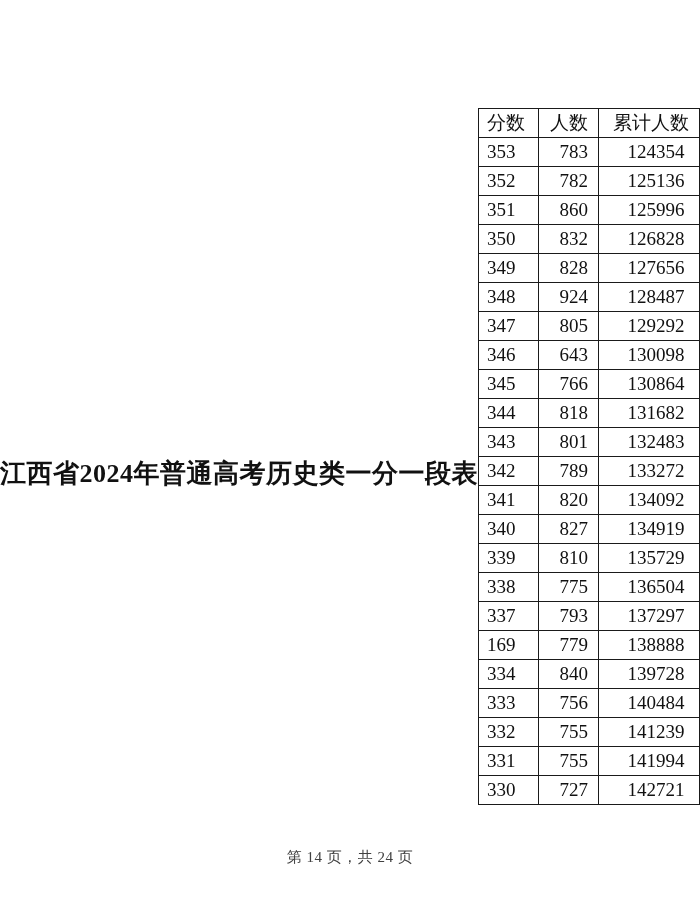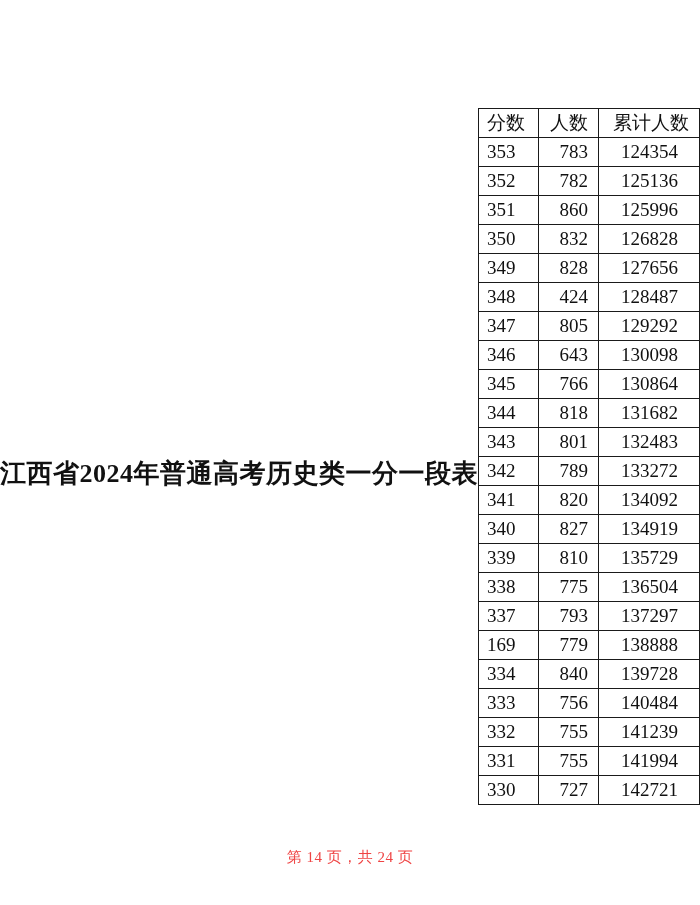--- a/index.html
+++ b/index.html
@@ -55,34 +55,34 @@
   }
   table.score-table th.col-count,
   table.score-table td.col-count {
     width: 72px;
     text-align: right;
     padding-right: 10px;
   }
   table.score-table th.col-cum,
   table.score-table td.col-cum {
     width: 92px;
-    text-align: left;
+    text-align: center;
     padding-left: 22px;
   }
   table.score-table th.col-score { text-align: left; padding-left: 8px; }
   table.score-table th.col-count { text-align: right; padding-right: 10px; }
   table.score-table th.col-cum  { text-align: left; padding-left: 14px; }
   .footer {
     position: absolute;
     bottom: 38px;
     left: 0;
     width: 100%;
     text-align: center;
     font-size: 15px;
-    color: #ef4444;
+    color: #404040;
     letter-spacing: 0.5px;
   }
 </style>
 </head>
 <body>
 
 <div class="page">
 
   <div class="doc-title">江西省2024年普通高考历史类一分一段表</div>
 
@@ -116,21 +116,21 @@
             <td class="col-count">832</td>
             <td class="col-cum">126828</td>
           </tr>
           <tr>
             <td class="col-score">349</td>
             <td class="col-count">828</td>
             <td class="col-cum">127656</td>
           </tr>
           <tr>
             <td class="col-score">348</td>
-            <td class="col-count">424</td>
+            <td class="col-count">924</td>
             <td class="col-cum">128487</td>
           </tr>
           <tr>
             <td class="col-score">347</td>
             <td class="col-count">805</td>
             <td class="col-cum">129292</td>
           </tr>
           <tr>
             <td class="col-score">346</td>
             <td class="col-count">643</td>

